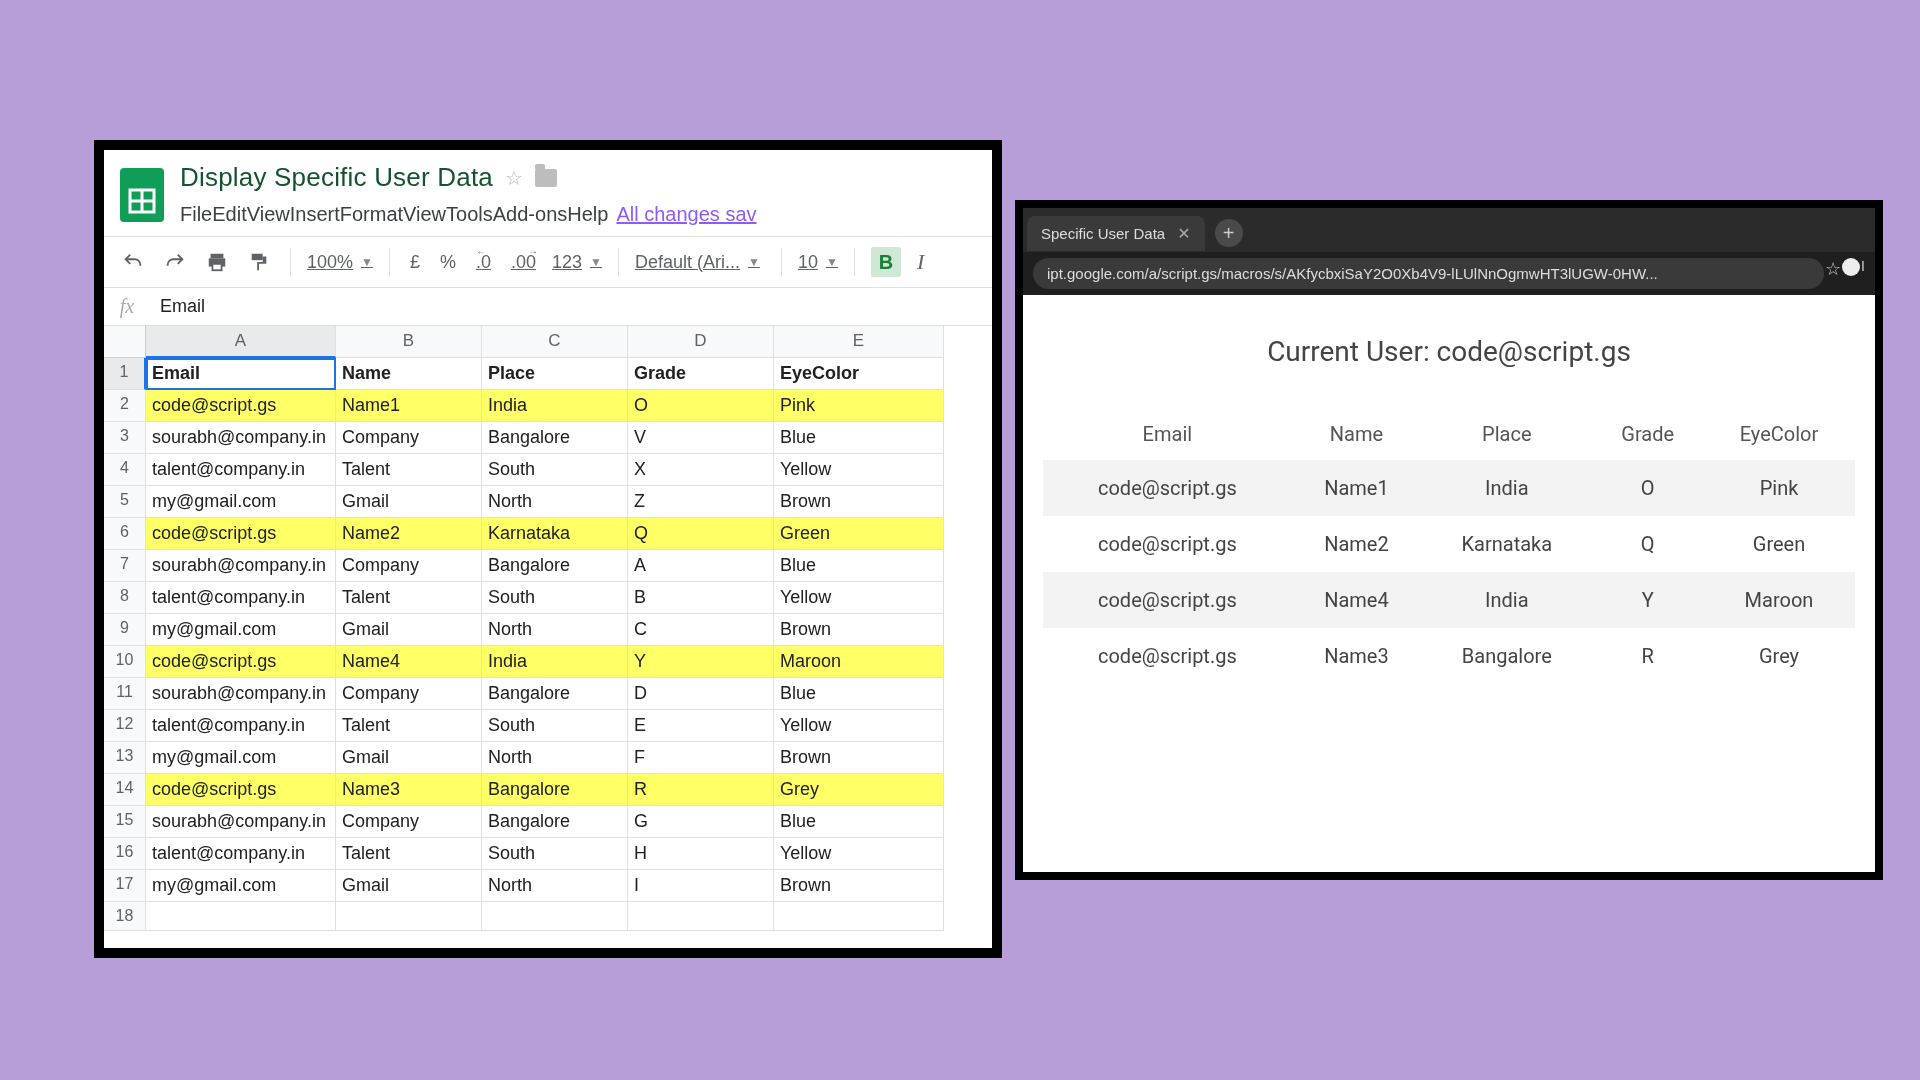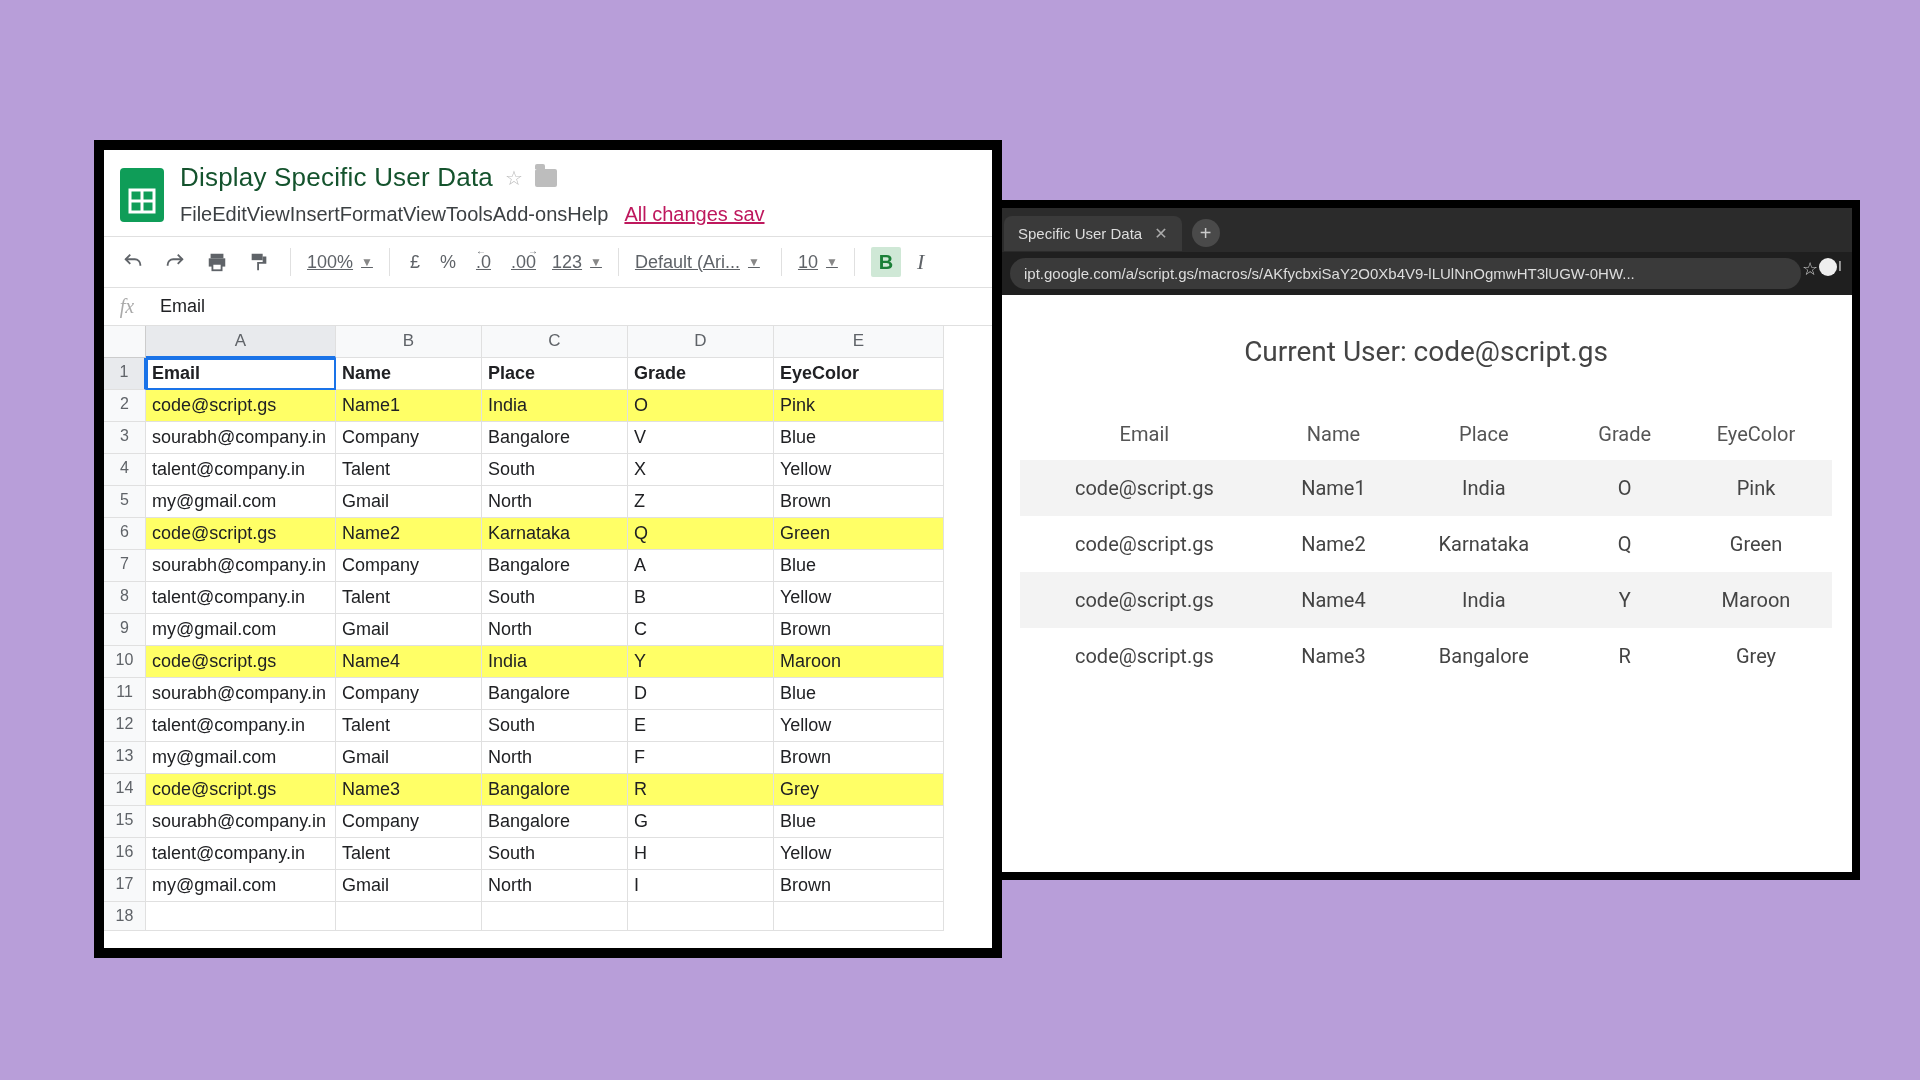--- a/index.html
+++ b/index.html
@@ -34,21 +34,21 @@
   }
   .sheets-logo svg { width: 44px; height: 54px; }
   .sheets-titlearea { flex: 1; }
   .sheets-title-row { display: flex; align-items: center; gap: 12px; }
   .sheets-title { font-size: 26px; color: #14532d; font-weight: 400; letter-spacing: 0.2px; }
   .star-icon { color: #bbb; font-size: 20px; }
   .folder-icon { width: 22px; height: 18px; background: #bdbdbd; border-radius: 2px; position: relative; }
   .folder-icon::before { content:""; position:absolute; top:-5px; left:0; width:10px; height:5px; background:#bdbdbd; border-radius:2px 2px 0 0;}
   .sheets-menu { display: flex; font-size: 20px; color: #3c4043; margin-top: 10px; }
   .menu-item { cursor: pointer; }
-  .changes-saved { color: #be185d; text-decoration: underline; margin-left: 16px; cursor: pointer; }
+  .changes-saved { color: #8b5cf6; text-decoration: underline; margin-left: 8px; cursor: pointer; }
 
   .toolbar {
     display: flex; align-items: center; gap: 12px;
     padding: 10px 14px;
     border-bottom: 1px solid #e0e0e0;
     border-top: 1px solid #e0e0e0;
     margin-top: 10px;
     font-size: 18px; color: #5f6368;
   }
   .tb-sep { width: 1px; height: 28px; background: #e0e0e0; margin: 0 4px; }
@@ -82,21 +82,21 @@
   .col-head.selected { background:#e8eaed; border-bottom: 2px solid #1a73e8; }
   .row-head { background:#f8f9fa; text-align:center; color:#5f6368; font-size:16px;}
   .row-head.selected { background:#e8eaed; border-right: 2px solid #1a73e8;}
   .cell.header-row { font-weight: bold; }
   .cell.selected { outline: 2px solid #1a73e8; outline-offset: -2px; }
   .cell.highlight { background: #ffff66; }
   
   
   .browser-window {
     position: absolute;
-    left: 992px;
+    left: 1015px;
     top: 200px;
     width: 868px;
     height: 680px;
     border: 8px solid #000;
     background: #fff;
     z-index: 1;
     overflow: hidden;
     display: flex; flex-direction: column;
   }
   .browser-tabs {

